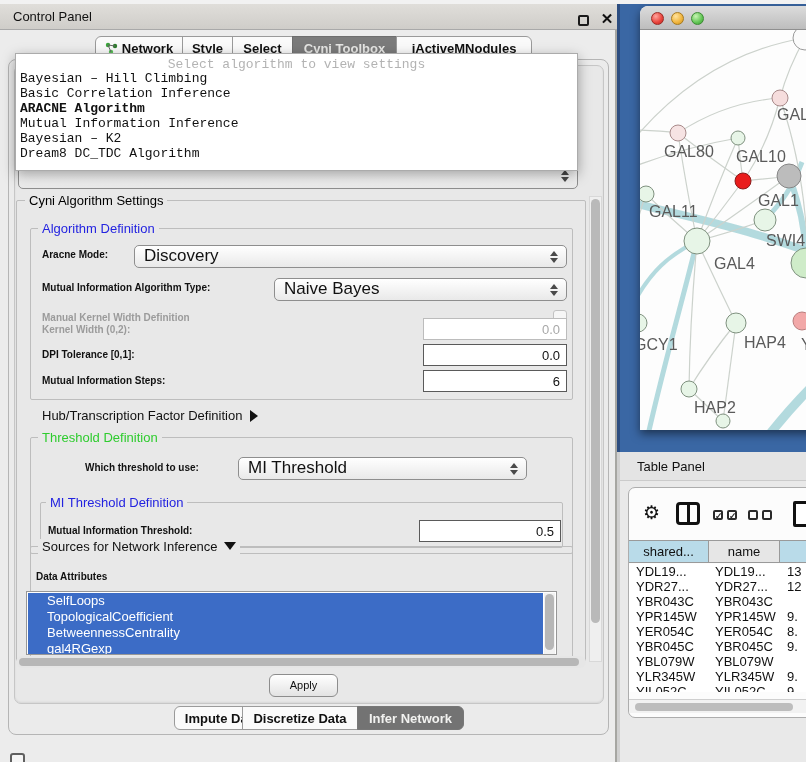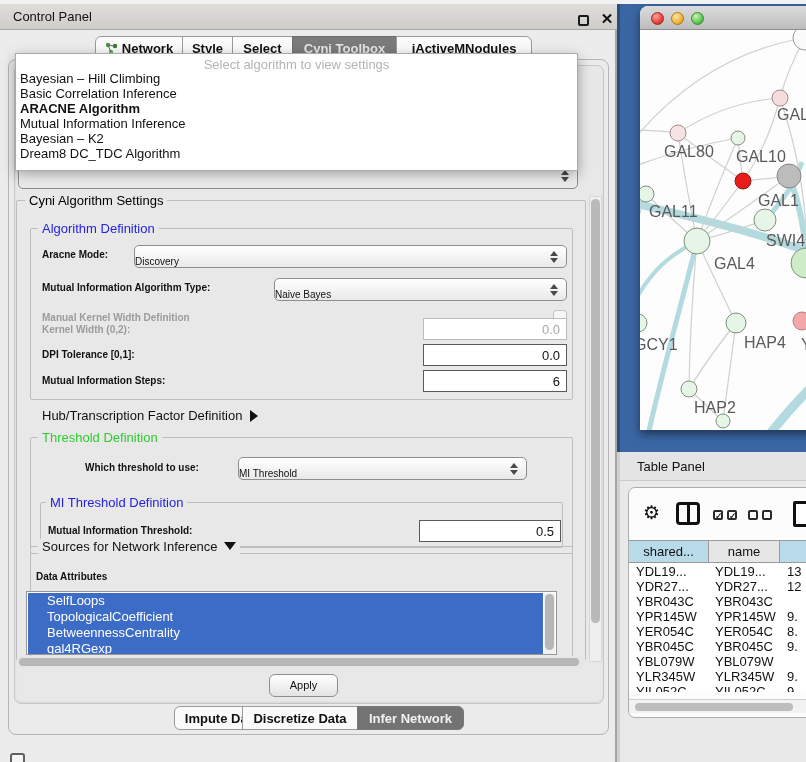--- a/index.html
+++ b/index.html
@@ -28,21 +28,21 @@
   #tab-network svg { vertical-align:-2px; margin-right:4px; }
 
   
   #outer-panel { left:8px; top:59px; width:601px; height:676px; background:#ebebeb;
     border:1px solid #b5b5b5; border-radius:8px; }
   #inner-panel { left:13px; top:64px; width:590px; height:639px; background:#e8e8e8;
     border:1px solid #c6c6c6; border-radius:7px; box-shadow:inset 0 -1px 2px rgba(0,0,0,.08); }
 
   
   .combo { border:1px solid #8e8e8e; border-radius:5px; background:linear-gradient(#ffffff,#e9e9e9);
-    font-size:10px; color:#111; display:flex; align-items:flex-end; cursor:pointer; }
+    font-size:17px; color:#111; display:flex; align-items:flex-start; padding-left:9px; cursor:pointer; }
   .stepper { position:absolute; right:8px; top:50%; transform:translateY(-50%); width:9px; height:12px; }
   .stepper:before { content:""; position:absolute; left:1px; top:0; border-left:4px solid transparent;
     border-right:4px solid transparent; border-bottom:5px solid #4a4a4a; }
   .stepper:after { content:""; position:absolute; left:1px; bottom:0; border-left:4px solid transparent;
     border-right:4px solid transparent; border-top:5px solid #4a4a4a; }
   .tfield { background:#fff; border:1px solid #5a5a5a; font-size:13px; color:#111;
     display:flex; align-items:center; justify-content:flex-end; padding:0 6px; }
   .tfield.disabled { border-color:#bcbcbc; color:#a8a8a8; }
   .blabel { font-size:10px; font-weight:bold; color:#111; white-space:nowrap; }
   .blabel.disabled { color:#9b9b9b; }
@@ -77,21 +77,21 @@
   .btab { top:706px; height:24px; line-height:24px; font-size:13px; font-weight:bold; color:#111;
     background:#fafafa; border:1px solid #9a9a9a; text-align:center; z-index:4; cursor:pointer; }
   .btab.sel { background:#737373; color:#f2f2f0; border-color:#777; }
   #btab-impute { left:160px; width:96px; border-radius:6px 0 0 6px;margin-left:14px; }
   #btab-discretize { left:242px; width:116px; }
   #btab-infer { left:357px; width:107px; border-radius:0 6px 6px 0; }
 
   
   #algo-combo { left:18px; top:163px; width:560px; height:26px; z-index:6; }
   #algo-popup { left:15px; top:53px; width:563px; height:118px; background:#fff; border:1px solid #ababab;
-    box-shadow:0 4px 12px rgba(0,0,0,.35); z-index:10; }
+    box-shadow:0 4px 12px rgba(0,0,0,.35); z-index:10;font-family:Liberation Mono, monospace; }
   #algo-prompt { height:17px; line-height:17px; text-align:center; color:#b3b3b3; font-size:13px; padding-top:2px; }
   .dd-item { height:15px; line-height:15px; font-size:13px; color:#111; padding-left:4px; white-space:nowrap; cursor:pointer; }
   .dd-bold { font-weight:bold; }
 
   
   #right-region { left:617px; top:0; width:189px; height:762px; overflow:hidden; }
   #desktop-blue { left:0; top:4px; width:189px; height:448px; background:#3a67a4; border-left:3px solid #2c4d80; }
   #net-window { left:20px; top:2px; width:200px; height:424px; border-radius:8px 8px 0 0;
     box-shadow:0 4px 10px rgba(0,0,0,.5); background:#fdfdfd; overflow:hidden; }
   #net-titlebar { left:0; top:0; width:200px; height:24px; background:linear-gradient(#dcdcdc,#bdbdbd);

